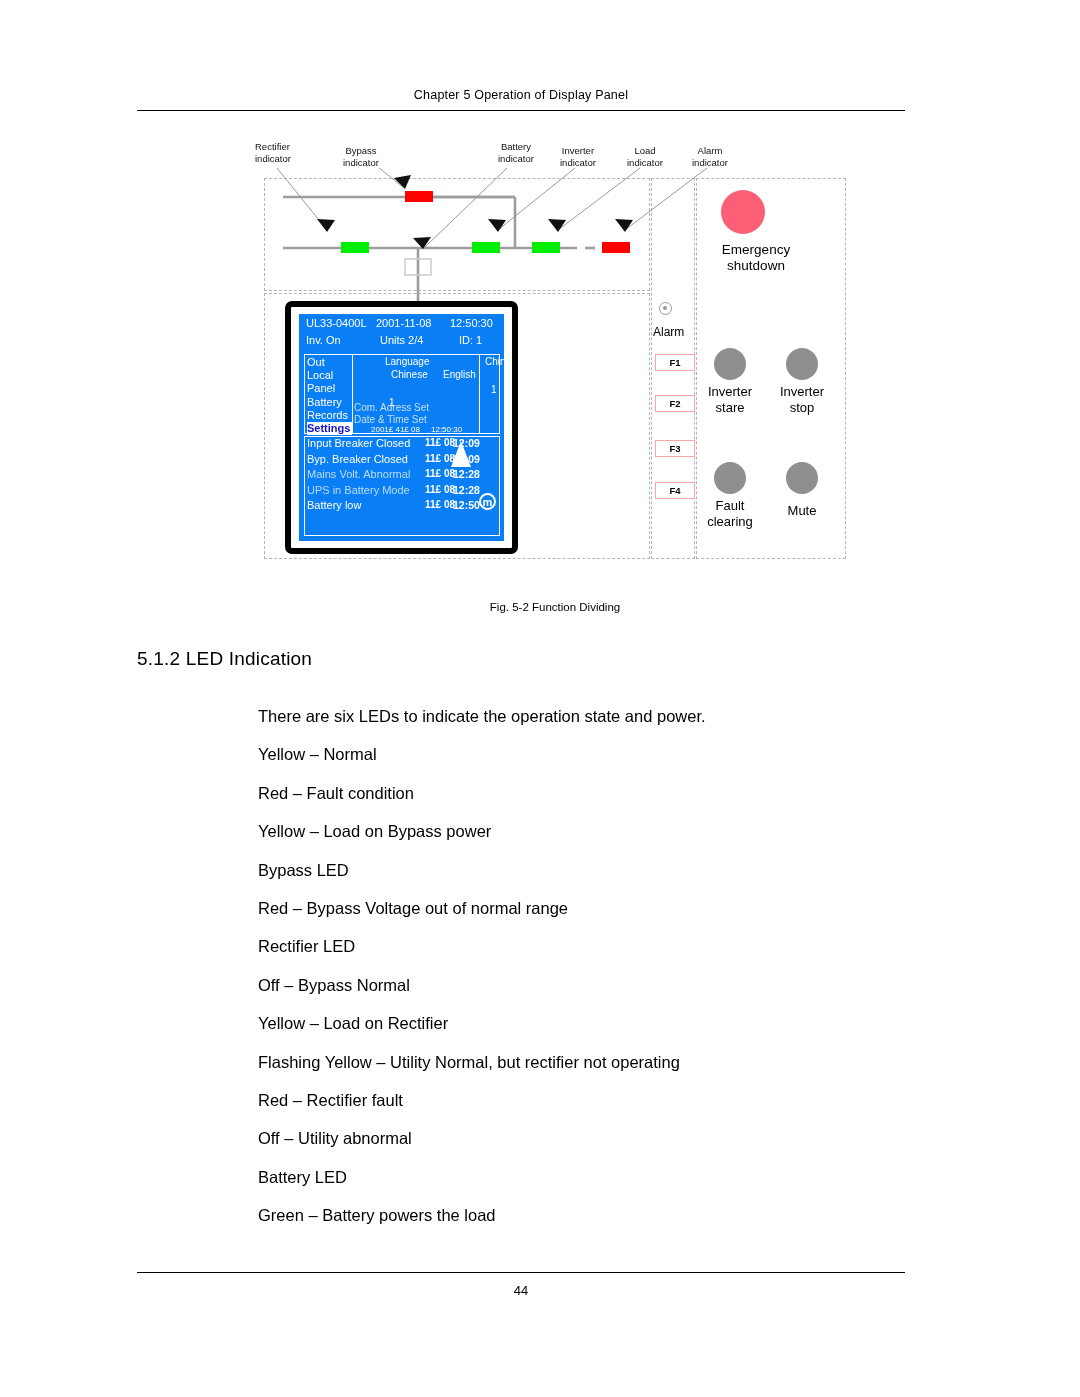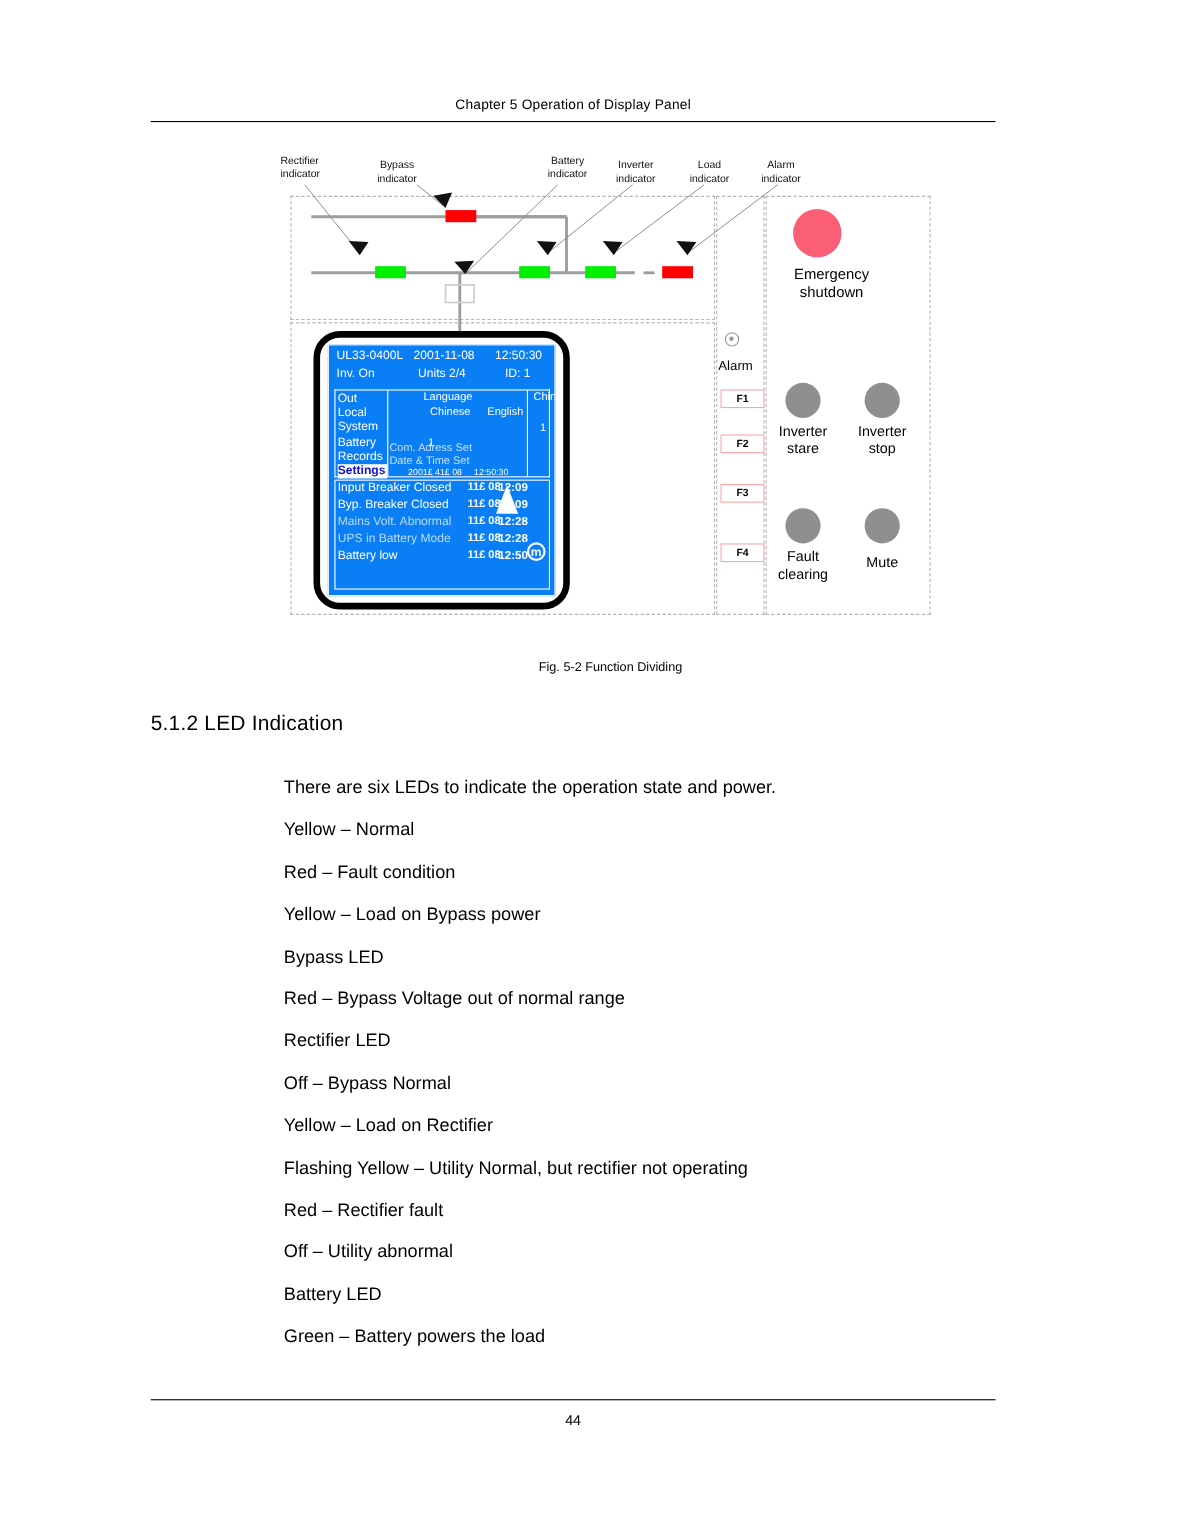--- a/index.html
+++ b/index.html
@@ -54,21 +54,21 @@
   #panel-control{ left:441px;top:43px;  width:150px; height:381px; }
 
   
   .led{ position:absolute; height:11px; width:28px; }
   .led.red{   background:#ff0000; }
   .led.green{ background:#00ee00; }
 
   
   .lcd-bezel{
     position:absolute; left:30px; top:166px; width:233px; height:253px;
-    background:#ffffff; border:6px solid #000000; border-radius:24px;
+    background:#ffffff; border:6px solid #000000; border-radius:7px;
   }
   .lcd-screen{
     position:absolute; left:7px; top:6px; width:207px; height:229px;
     background:#0a7ef5; border:1.5px solid #ffffff;
     font-size:11px; color:#ffffff; overflow:hidden;
   }
   .lcd-statusbar{ position:absolute; left:5px; top:3px; width:196px; height:36px; }
   .lcd-row{ position:relative; height:17px; }
   .lcd-row > span{ position:absolute; white-space:nowrap; }
 
@@ -263,21 +263,21 @@
           <span style="left:2px;">Inv. On</span>
           <span style="left:76px;">Units  2/4</span>
           <span style="left:155px;">ID: 1</span>
         </div>
       </div>
 
       <div class="lcd-body">
         <div class="lcd-menu">
           <div class="menu-item">Out</div>
           <div class="menu-item">Local</div>
-          <div class="menu-item">System</div>
+          <div class="menu-item">Panel</div>
           <div class="menu-item">Battery</div>
           <div class="menu-item">Records</div>
           <div class="menu-item selected">Settings</div>
         </div>
 
         <div class="lcd-detail">
           <span class="d-line" style="left:32px;top:1px;">Language</span>
           <span class="d-line" style="left:132px;top:1px;">Chinese</span>
           <span class="d-line" style="left:38px;top:14px;">Chinese</span>
           <span class="d-line" style="left:90px;top:14px;">English</span>
@@ -323,21 +323,21 @@
       </div>
 
     </div>
   </div>
 
   <div class="alarm-led"></div>
   <div class="alarm-label">Alarm</div>
   <div class="fkey" style="top:219px;">F1</div>
   <div class="fkey" style="top:260px;">F2</div>
   <div class="fkey" style="top:305px;">F3</div>
-  <div class="fkey" style="top:359px;text-align:center;">F4</div>
+  <div class="fkey" style="top:347px;text-align:center;">F4</div>
 
   <div class="estop"></div>
   <div class="estop-label">
     <span>Emergency</span><br>
     <span>shutdown</span>
   </div>
 
   <div class="ctrl-btn" style="left:459px;top:213px;"></div>
   <div class="ctrl-label" style="left:429px;top:249px;">
     <span>Inverter</span><br>

